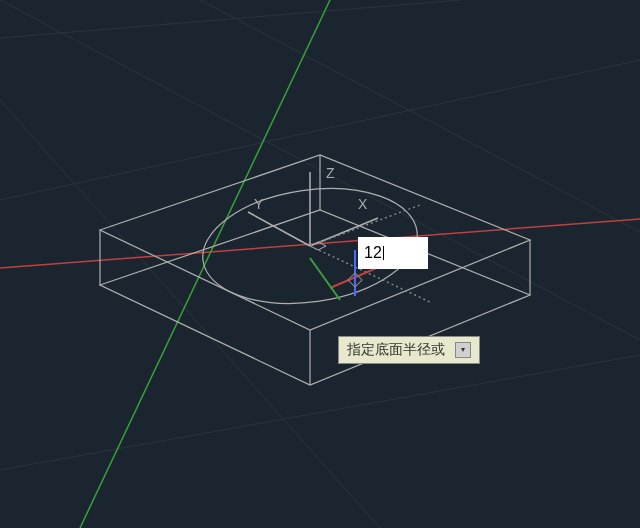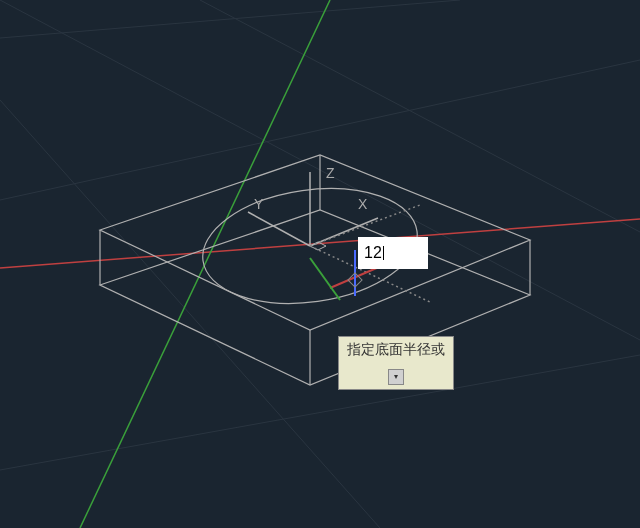--- a/index.html
+++ b/index.html
@@ -45,21 +45,20 @@
     .tooltip {
       position: absolute;
       background: #e8e8cc;
       border: 1px solid #888;
       color: #333;
       font-size: 14px;
       padding: 4px 8px;
       display: flex;
       align-items: center;
       gap: 10px;
-      flex-direction: column;
     }
     .options-btn {
       width: 16px;
       height: 16px;
       background: #d0d0d0;
       border: 1px solid #888;
       display: flex;
       align-items: center;
       justify-content: center;
       font-size: 8px;

